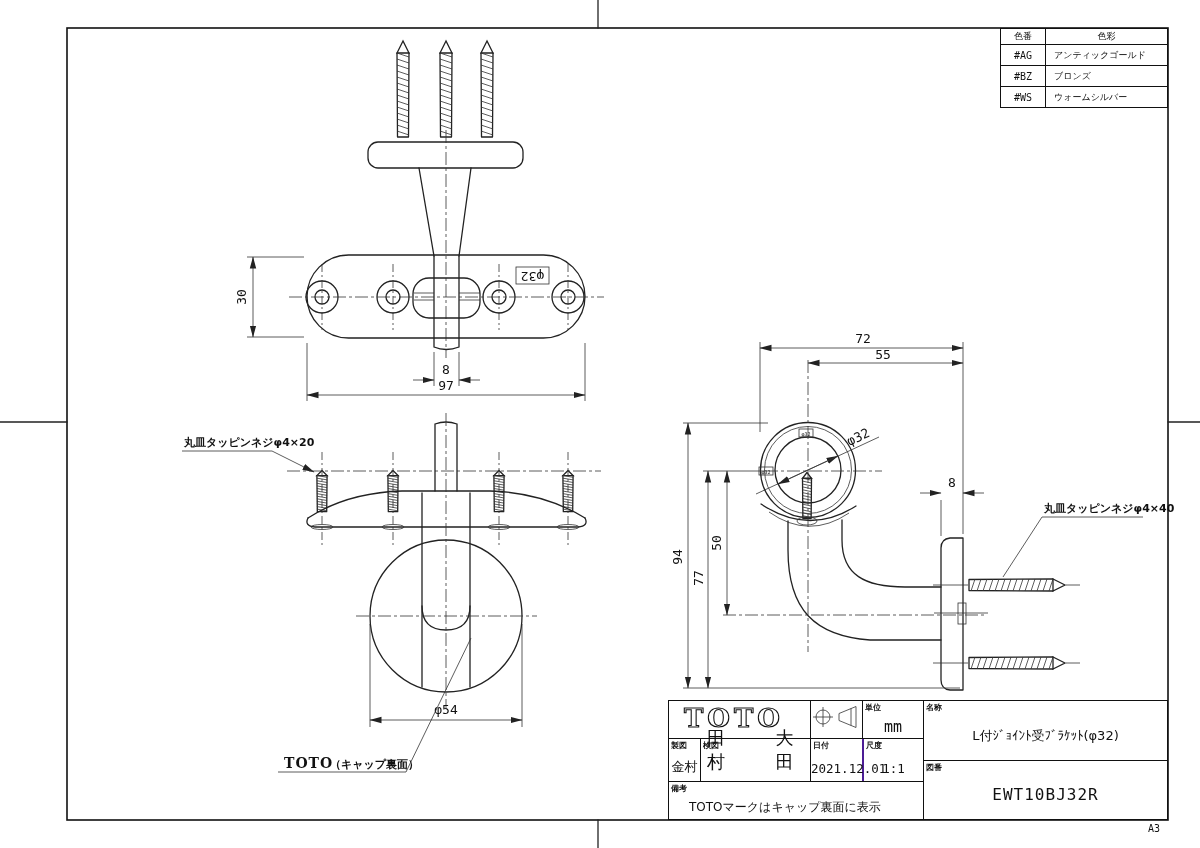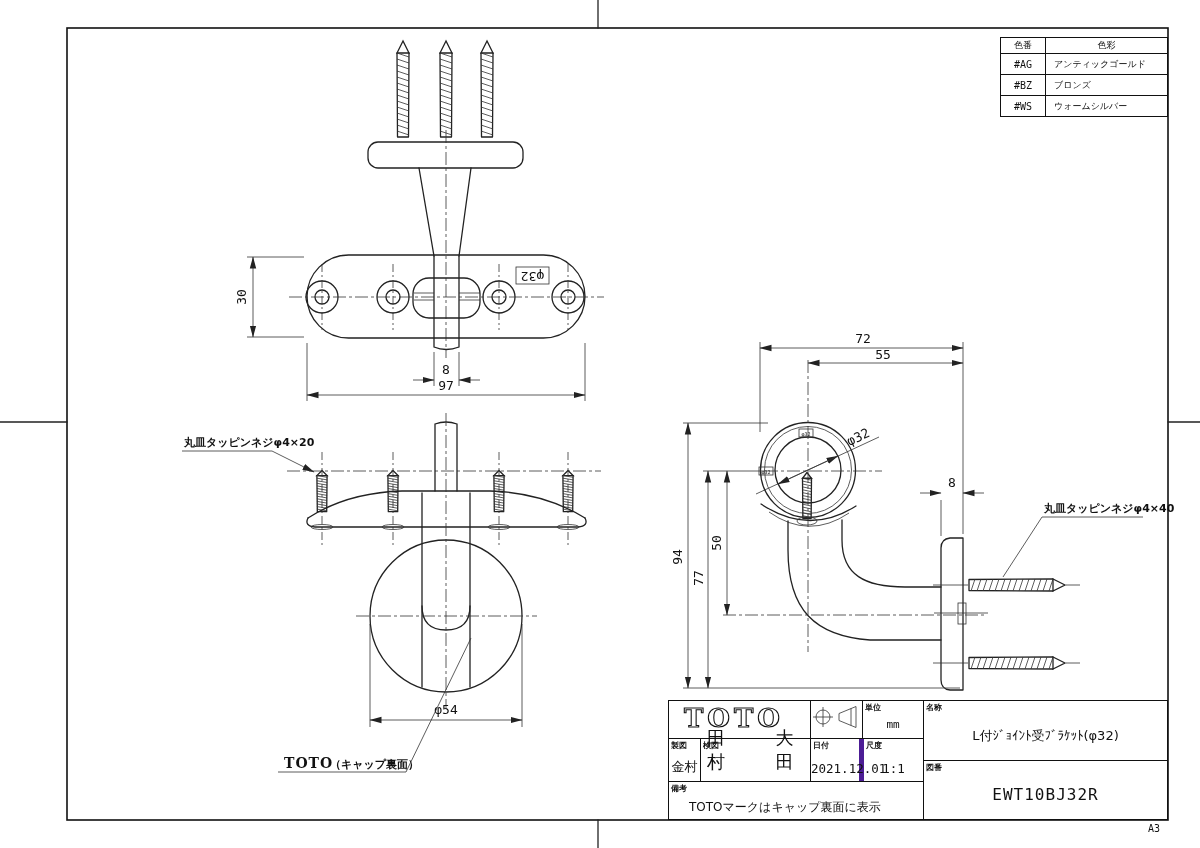--- a/index.html
+++ b/index.html
@@ -11,44 +11,44 @@
   .thin{stroke:#333;stroke-width:0.8;fill:none;}
   .cl{stroke:#333;stroke-width:0.8;fill:none;stroke-dasharray:13 3 3 3;}
   .cld{stroke:#333;stroke-width:0.8;fill:none;stroke-dasharray:8 3 2 3;}
   .dim{font-family:"DejaVu Sans Mono",monospace;font-size:13px;fill:#111;stroke:none;}
   .dimsm{font-family:"DejaVu Sans Mono",monospace;font-size:5px;fill:#111;stroke:none;}
   .jp{font-family:"DejaVu Sans",sans-serif;font-size:11px;font-weight:600;fill:#111;stroke:none;}
   .logoTxt{font-family:"DejaVu Serif",serif;font-weight:bold;font-size:14px;fill:#111;stroke:none;letter-spacing:1px;}
   .a3{font-family:"DejaVu Sans Mono",monospace;font-size:10px;fill:#111;}
   
   .ctable{position:absolute;left:1000px;top:28px;width:168px;border:1px solid #111;border-top:none;
-          font-size:10px;background:#fff;box-sizing:border-box;margin-top:9px;}
+          font-size:10px;background:#fff;box-sizing:border-box;}
   .crow{display:flex;border-top:1px solid #111;height:20px;align-items:center;}
   .crow.chead{height:15px;font-size:9px;}
   .crow .c1{width:44px;text-align:left;border-right:1px solid #111;height:100%;
             display:flex;align-items:center;justify-content:center;font-family:"DejaVu Sans Mono",monospace;}
   .crow .c2{flex:1;padding-left:8px;font-size:9px;}
   .crow.chead .c1,.crow.chead .c2{font-family:"DejaVu Sans",sans-serif;justify-content:center;text-align:center;padding-left:0;}
   .tb{position:absolute;left:668px;top:700px;width:500px;height:120px;border:1.6px solid #111;
       box-sizing:border-box;display:flex;background:#fff;}
   .tb .left{width:254px;border-right:1px solid #111;display:flex;flex-direction:column;}
   .tb .right{flex:1;display:flex;flex-direction:column;}
   .tbr1{height:37px;border-bottom:1px solid #111;display:flex;}
   .tbr2{height:42px;border-bottom:1px solid #111;display:flex;}
   .tbr3{flex:1;position:relative;}
   .cell{box-sizing:border-box;position:relative;}
   .lab{position:absolute;left:2px;top:1px;font-size:8px;font-weight:600;}
   .cLogo{width:142px;border-right:1px solid #111;display:flex;align-items:center;justify-content:center;}
   .cSym{width:52px;border-right:1px solid #111;display:flex;align-items:center;justify-content:center;}
   .cUnit{flex:1;}
   .cUnit .val{position:absolute;left:0;right:0;top:17px;text-align:center;
-              font-family:"DejaVu Sans Mono",monospace;font-size:11px;}
+              font-family:"DejaVu Sans Mono",monospace;font-size:15px;}
   .cDraft{width:32px;border-right:1px solid #111;}
   .cCheck{width:110px;border-right:1px solid #111;}
-  .cDate{width:53px;border-right:5px solid #4c1d95;}
+  .cDate{width:53px;border-right:2px solid #4c1d95;}
   .cScale{flex:1;}
   .vbot{position:absolute;left:0;right:0;bottom:5px;text-align:center;
         font-family:"DejaVu Sans Mono",monospace;font-size:12.5px;}
   .vbotJP{position:absolute;left:4px;right:0;bottom:7px;font-size:18px;display:flex;gap:34px;padding-left:2px;}
   .noteTxt{position:absolute;left:20px;top:17px;font-size:12px;}
   .rName{height:60px;border-bottom:1px solid #111;position:relative;}
   .rNum{flex:1;position:relative;}
   .rName .val{position:absolute;left:0;right:0;top:26px;text-align:center;font-size:13px;}
   .rNum .val{position:absolute;left:0;right:0;top:24px;text-align:center;
              font-family:"DejaVu Sans Mono",monospace;font-size:16px;letter-spacing:1px;}

